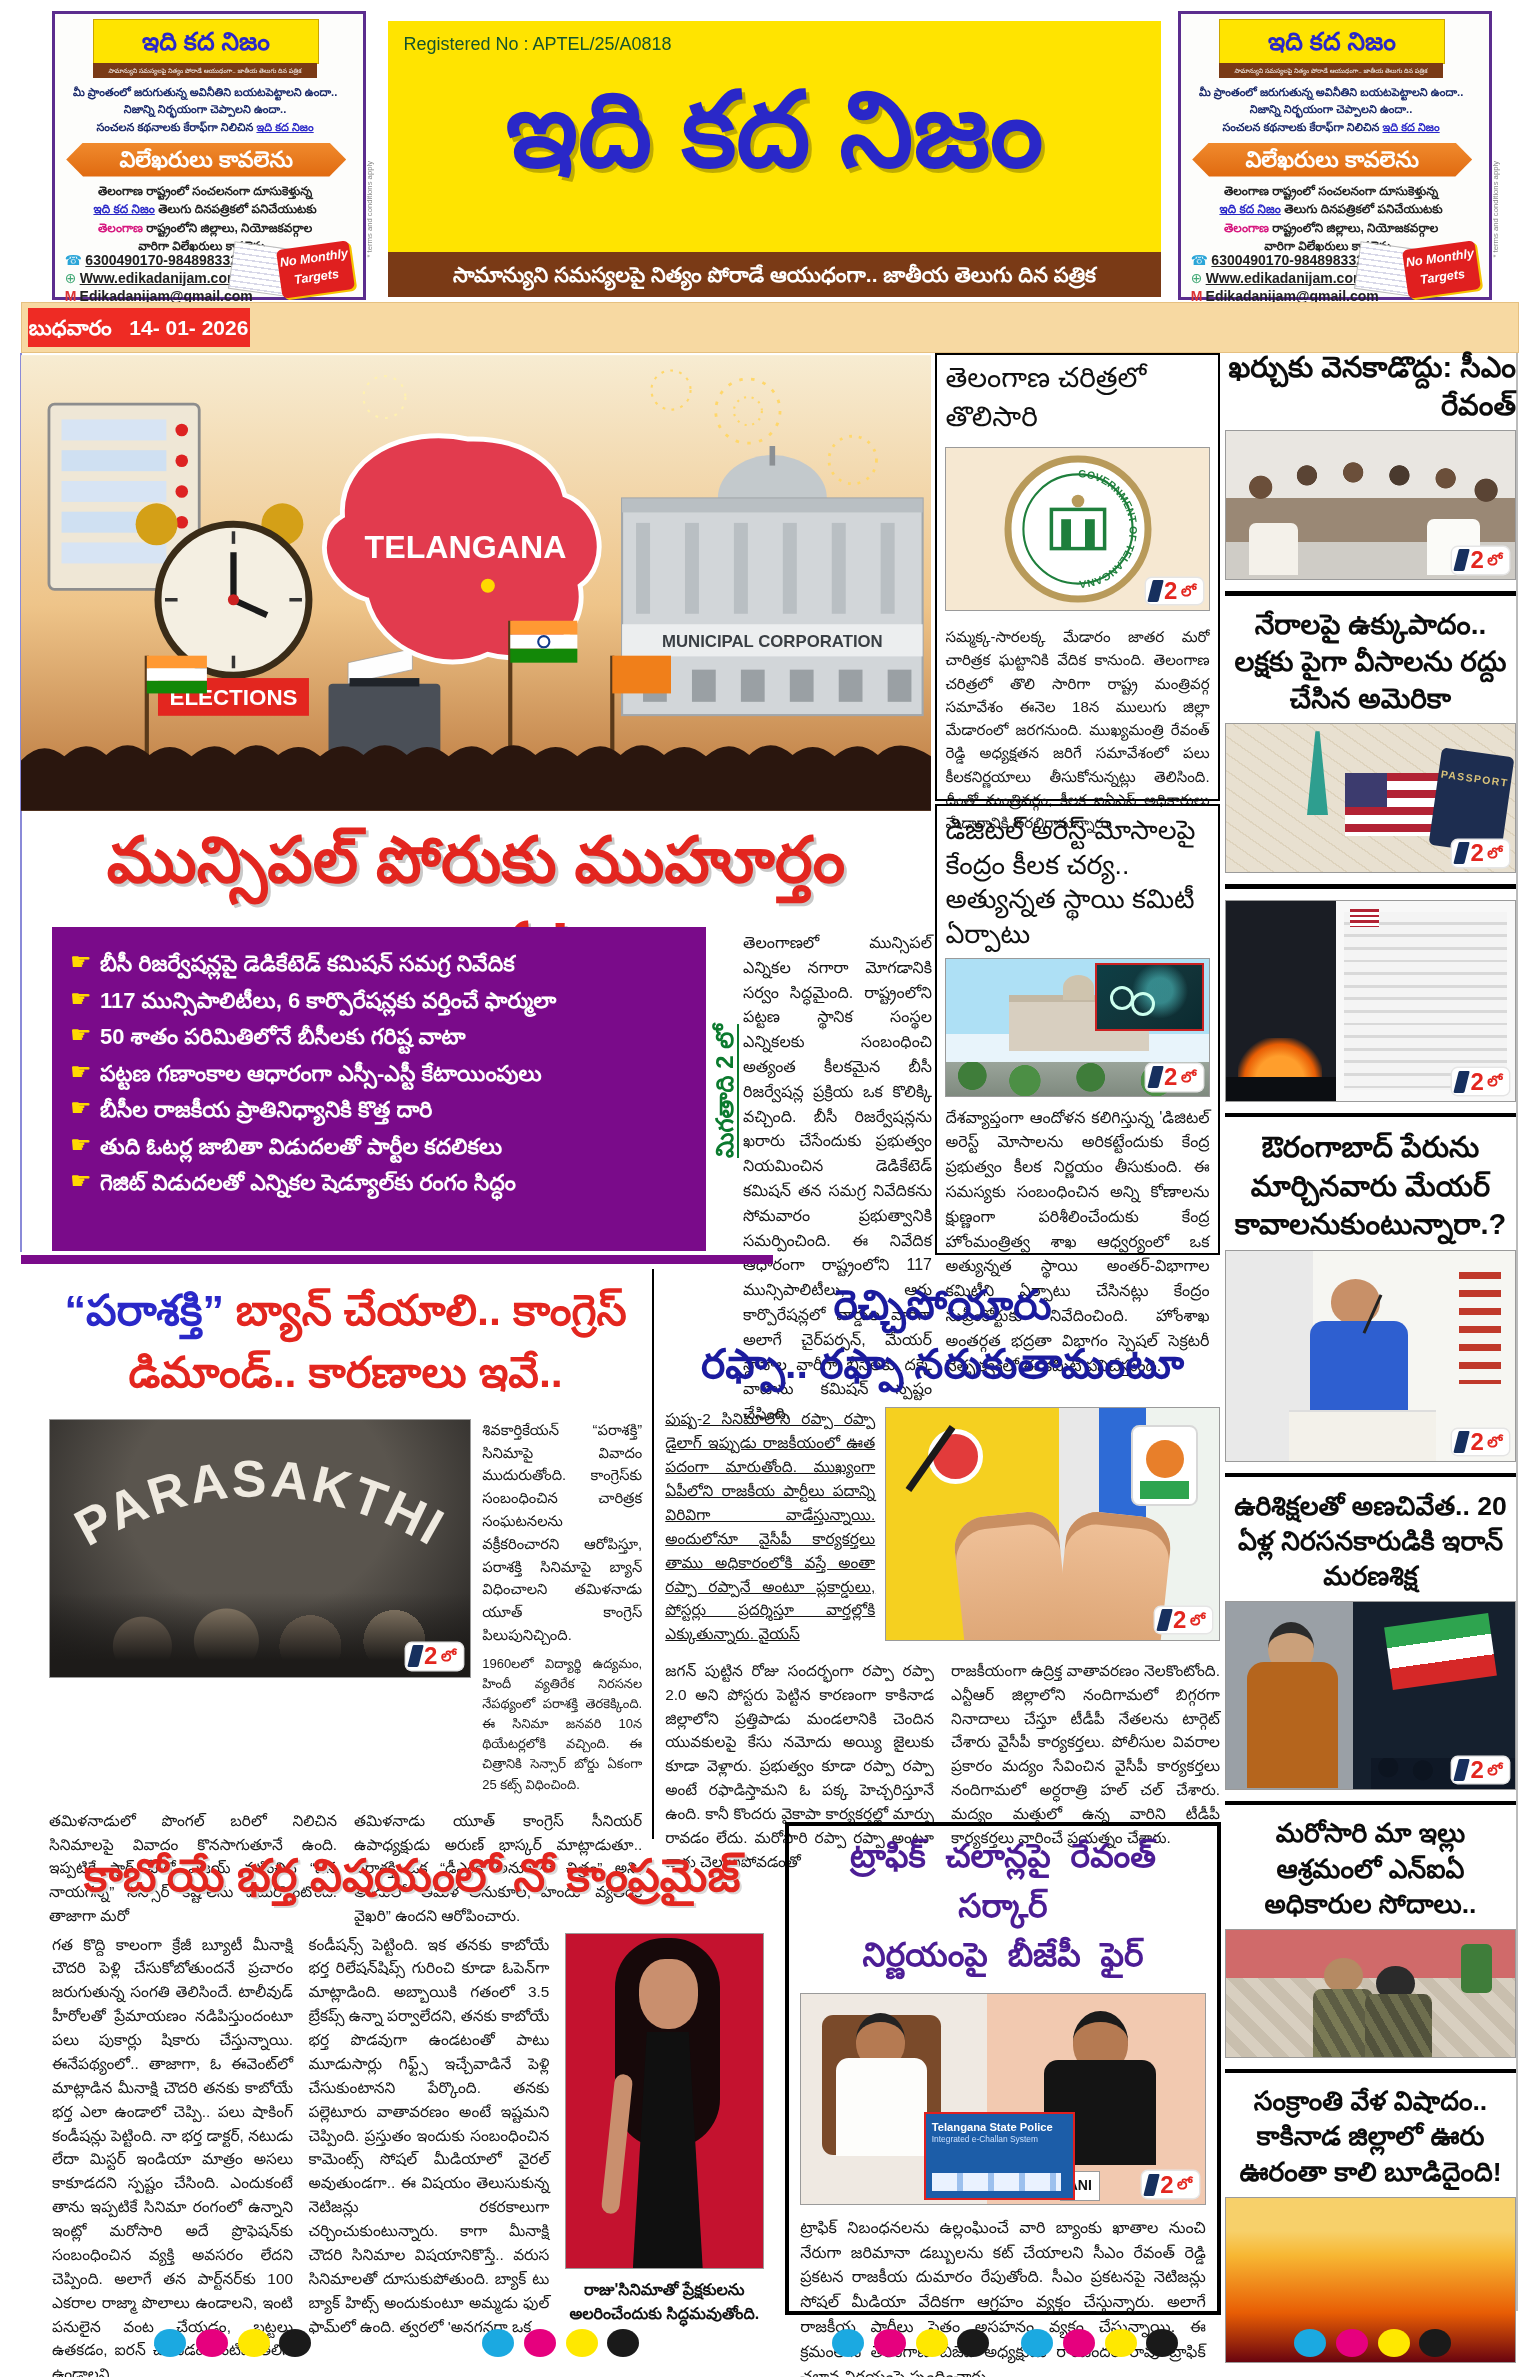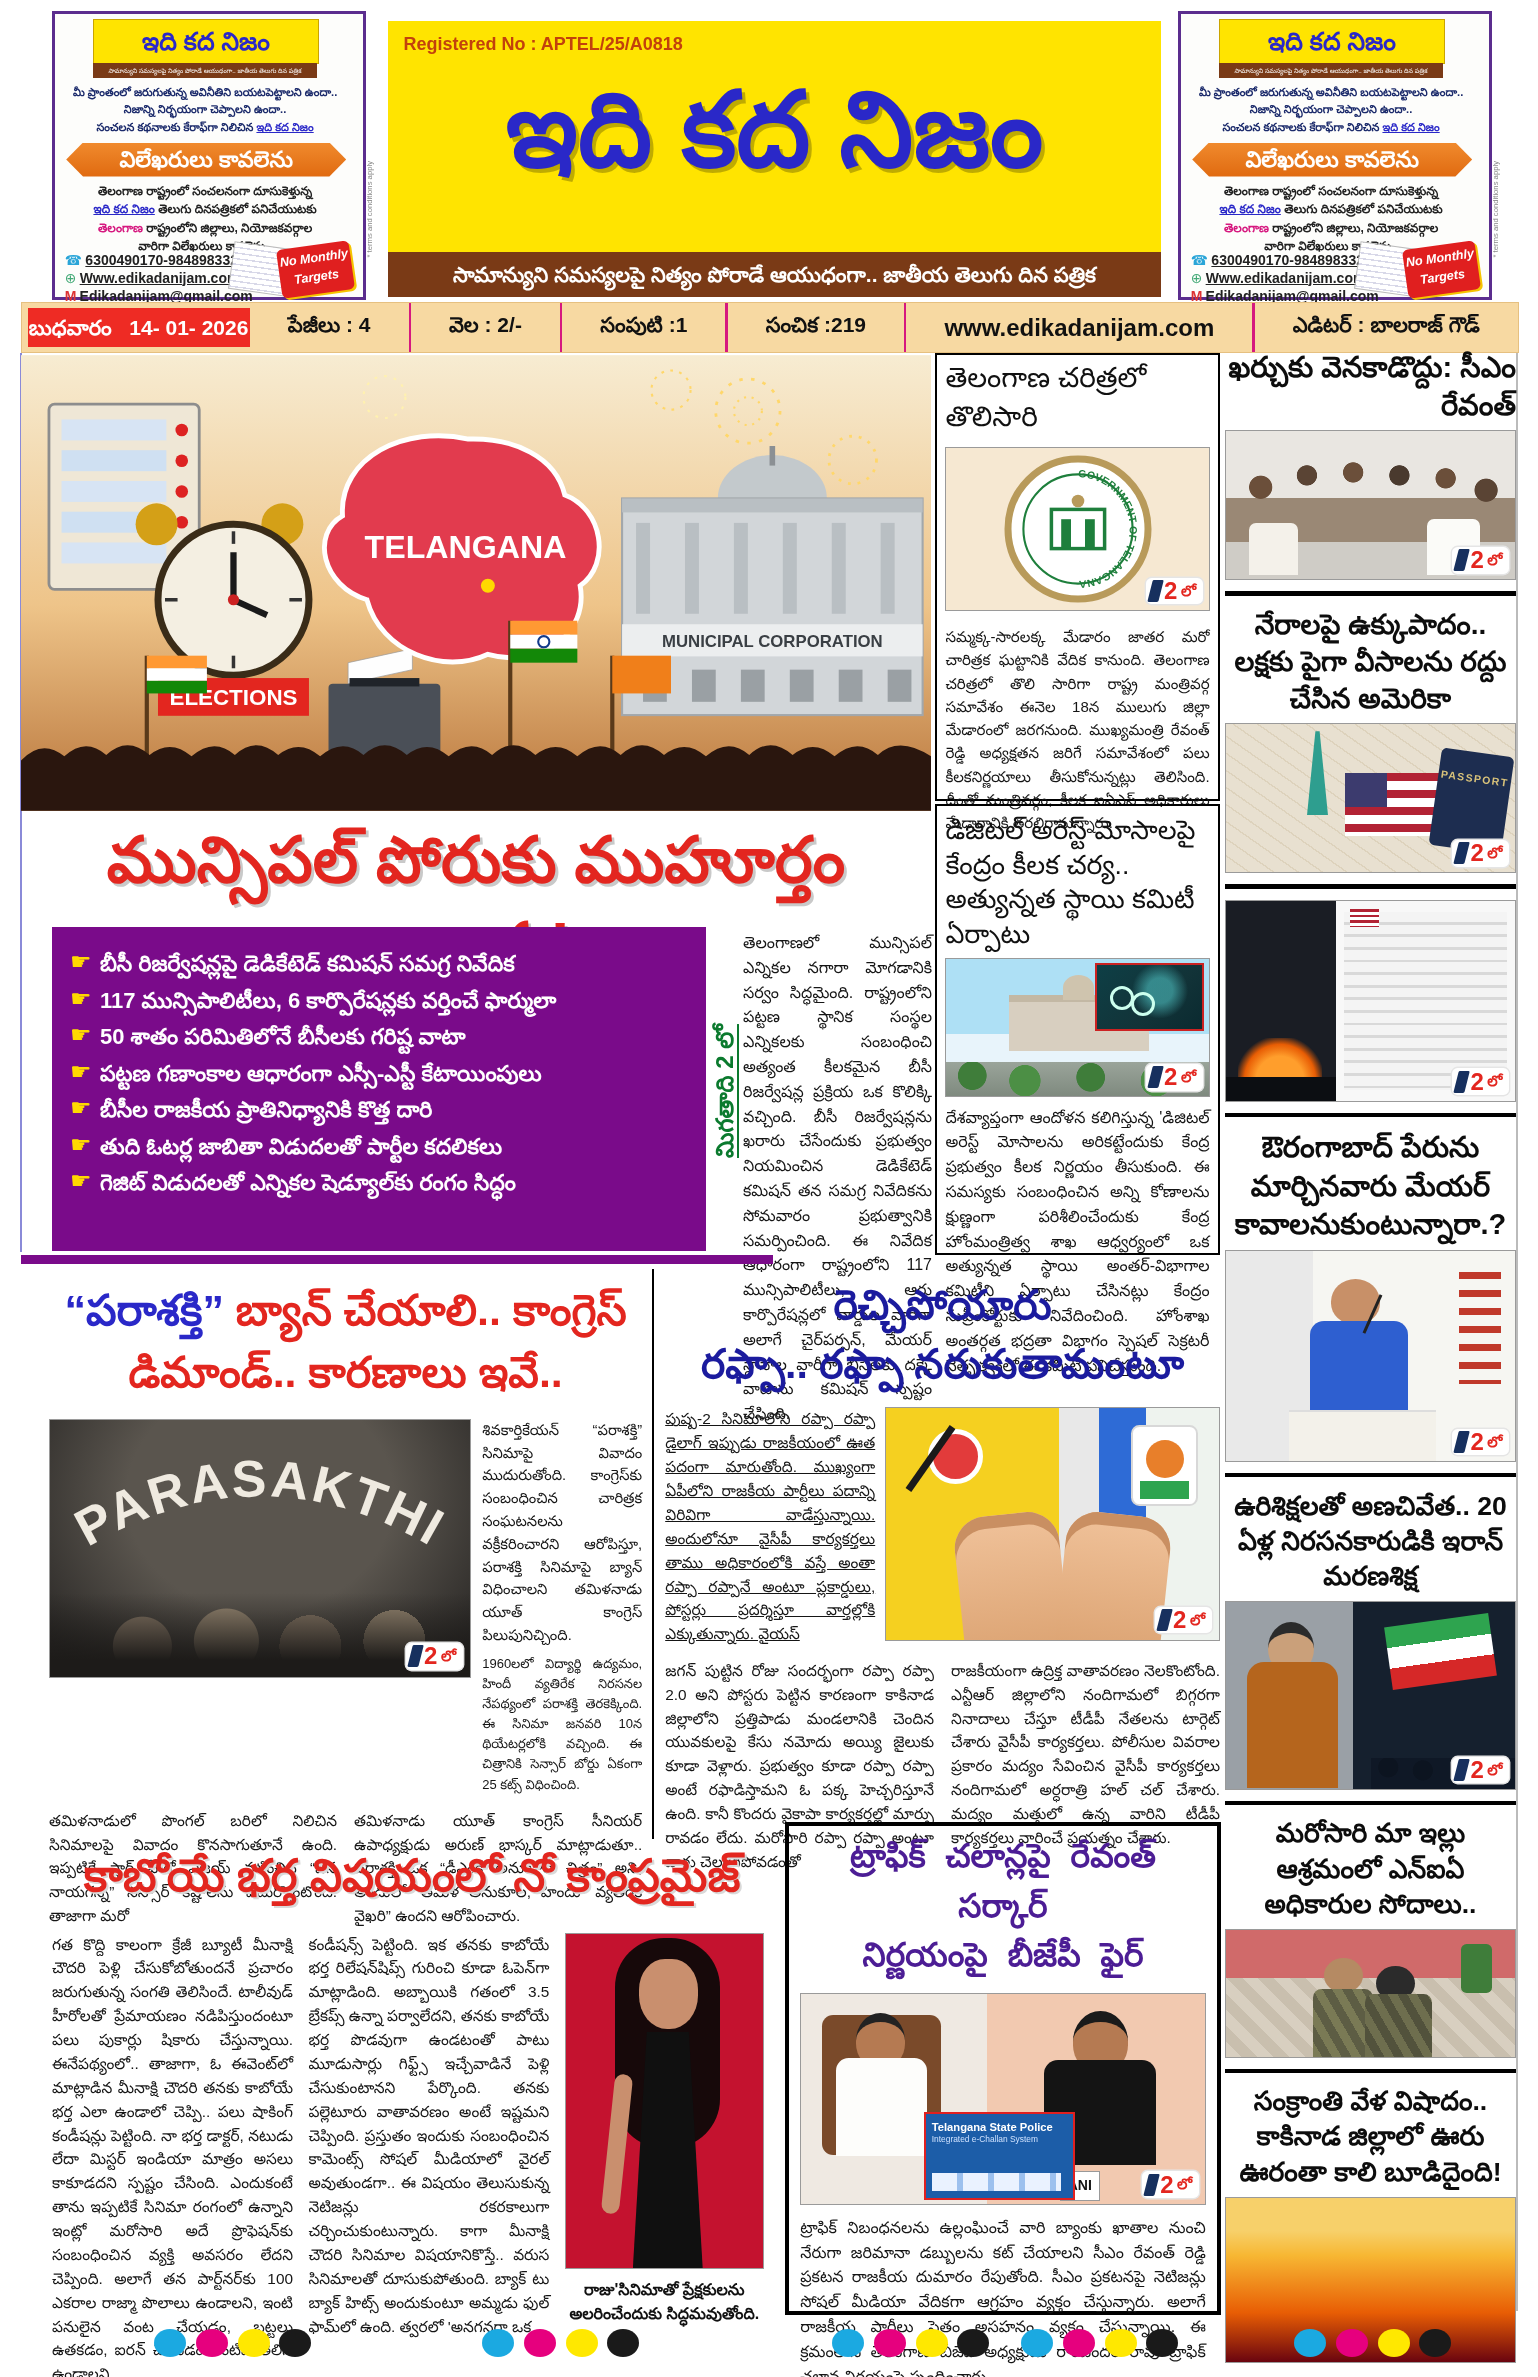--- a/index.html
+++ b/index.html
@@ -102,43 +102,30 @@
   <div class="abs" style="left:176px;top:231px;width:57px;height:46px;background:repeating-linear-gradient(#fff 0 4.2px,#d8d8e8 4.2px 5.6px);border:0.7px solid #bbb;transform:rotate(8deg);"></div>
   <div class="abs ctr" style="left:224px;top:231px;width:73px;height:45px;background:#e01f1f;color:#fff;border-radius:5.6px;transform:rotate(-8deg);font-weight:bold;font-style:italic;font-size:12.6px;line-height:1.5;padding-top:4.2px;box-shadow:2.1px 2.1px 0 #f5c400;">
     <div>No Monthly</div>
     <div>Targets</div>
   </div>
   <div class="abs" style="right:-1.4px;top:147px;color:#888;font-size:7.7px;transform:rotate(-90deg);transform-origin:right top;">* terms and conditions apply</div>
 </div>
 
 <div class="abs" style="left:388px;top:14px;width:773px;height:283px;">
   <div class="abs" style="left:0;top:7px;width:773px;height:231px;background:#ffe400;">
-    <div class="abs" style="left:15.4px;top:12.6px;font-size:18px;font-weight:bold;color:#c2410c;">Registered No : APTEL/25/A0818</div>
+    <div class="abs" style="left:15.4px;top:12.6px;font-size:18px;font-weight:normal;color:#14532d;">Registered No : APTEL/25/A0818</div>
     <div class="abs ctr" style="left:0;top:49px;width:773px;font-size:105px;font-weight:bold;color:#2a28c8;text-shadow:3.5px 3.5px 0 rgba(0,0,0,0.25);">ఇది కద నిజం</div>
   </div>
   <div class="abs ctr" style="left:0;top:238px;width:773px;height:45px;background:#7a3a16;color:#fff;font-size:21px;font-weight:bold;line-height:45px;">సామాన్యుని సమస్యలపై నిత్యం పోరాడే ఆయుధంగా.. జాతీయ తెలుగు దిన పత్రిక</div>
 </div>
 
 <div class="abs" style="left:21px;top:302px;width:1496px;height:49px;background:#f7d9a2;border:1.4px solid #e6c080;display:flex;align-items:stretch;">
   <div class="ctr" style="margin:4.9px 0 4.9px 5.6px;width:222px;background:#ee2b24;color:#fff;font-size:21px;font-weight:bold;line-height:39px;">
     <span>బుధవారం</span>&nbsp;&nbsp;
     <span>14- 01- 2026</span>
-  </div>
-  <div style="flex:1;display:flex;align-items:center;justify-content:space-evenly;font-size:21px;font-weight:bold;color:#111;">
-    <span>పేజీలు : 4</span>
-      <span class="sep"></span>
-    <span>వెల : 2/-</span>
-      <span class="sep"></span>
-    <span>సంపుటి :1</span>
-      <span class="sep"></span>
-    <span>సంచిక :219</span>
-      <span class="sep"></span>
-    <span style="font-size:24px;">www.edikadanijam.com</span>
-      <span class="sep"></span>
-    <span>ఎడిటర్ : బాలరాజ్ గౌడ్</span>
   </div>
 </div>
 
 <div class="abs" style="left:19.6px;top:353px;width:2.8px;height:899px;background:#8a8ad8;"></div>
 <div class="abs" style="left:1516px;top:353px;width:2.1px;height:1958px;background:#bbb;"></div>
 
 <svg class="abs" style="left:21px;top:355px;" width="910" height="456" viewBox="0 0 1302 652">
   <defs>
     <linearGradient id="sky" x1="0" y1="0" x2="0" y2="1">
       <stop offset="0" stop-color="#f7ecd2"></stop>

